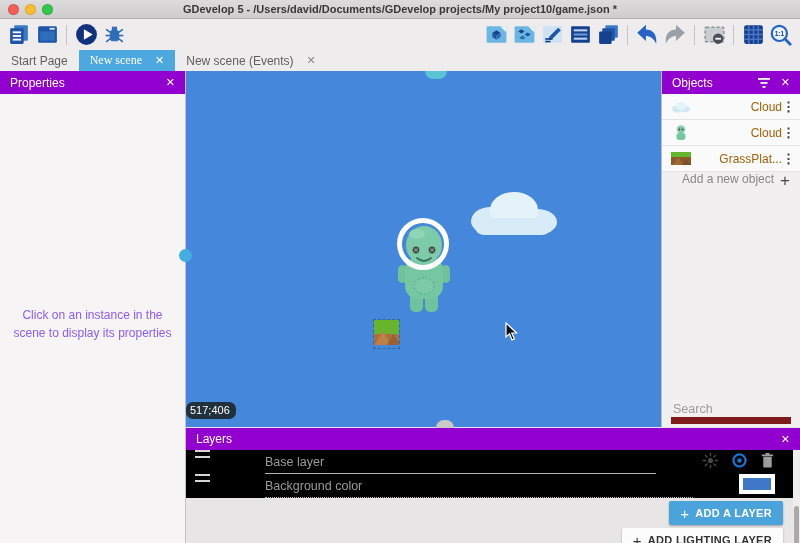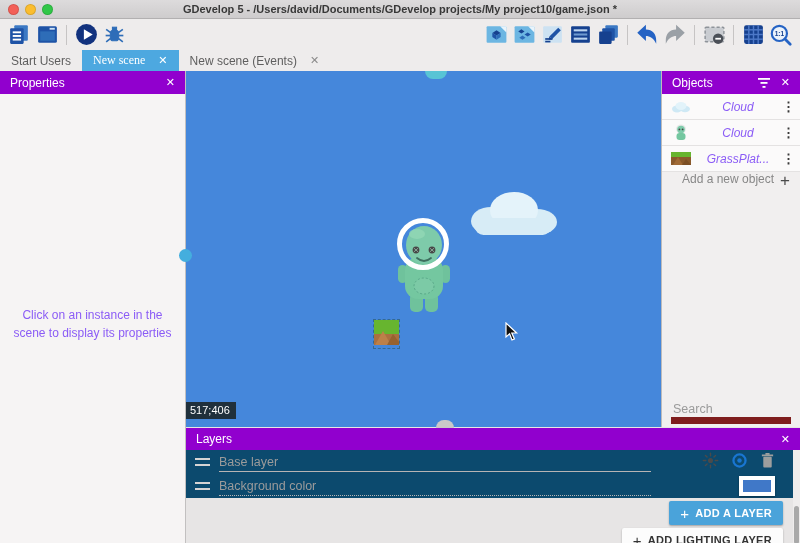--- a/index.html
+++ b/index.html
@@ -49,50 +49,50 @@
   #canvas{position:absolute;left:186px;top:71px;width:475px;height:356px;background:#4587db;overflow:hidden;}
   .canvas-notch{position:absolute;left:239px;top:0;width:22px;height:8px;background:#58c4d5;
     border-radius:0 0 11px 11px;}
   .cloud{position:absolute;left:277px;top:114px;}
   .sel-ring{position:absolute;left:211px;top:147px;width:52px;height:52px;border:5px solid #ffffff;
     border-radius:50%;}
   .player{position:absolute;left:212px;top:152px;}
   .grass{position:absolute;left:188px;top:249px;outline:1px dashed rgba(20,50,15,.35);}
   .cursor{position:absolute;left:319px;top:251px;}
   .coord{position:absolute;left:0;top:331px;height:17px;background:#20303c;color:#fff;
-    font-size:11px;line-height:17px;padding:0 6px 0 4px;}
+    font-size:11px;line-height:17px;padding:0 6px 0 4px;border-radius:7px;}
 
   
   .divider-dot{position:absolute;left:179px;top:249px;width:13px;height:13px;border-radius:50%;
     background:#44aede;z-index:6;}
   .layers-notch{position:absolute;left:436px;top:420px;width:18px;height:8px;background:#cbc8c8;
     border-radius:9px 9px 0 0;z-index:6;}
 
   
   #objects{position:absolute;left:661px;top:71px;width:139px;height:356px;background:#f1efef;
     border-left:1px solid #bdbbbb;}
   .obj-row{height:26px;display:flex;align-items:center;background:#fbfafa;
     border-bottom:1px solid #e4e2e2;padding:0 6px;}
   .obj-thumb{width:26px;display:flex;justify-content:center;align-items:center;}
-  .obj-name{flex:1;text-align:center;color:#8b5cf6;font-size:12px;overflow:hidden;white-space:nowrap;font-style:italic;}
+  .obj-name{flex:1;text-align:right;color:#a16207;font-size:12px;overflow:hidden;white-space:nowrap;}
   .kebab{color:#3a3a3a;font-weight:700;font-size:13px;width:12px;text-align:center;line-height:13px;}
   .add-row{height:27px;display:flex;align-items:flex-start;padding:0 10px 0 14px;color:#878787;}
   .add-row .lbl{flex:1;text-align:center;font-size:12px;}
   .add-row .plus{font-size:17px;color:#4a4a4a;line-height:17px;}
   .search-row{position:absolute;left:9px;right:9px;bottom:3px;height:24px;
     border-bottom:7px solid #7f1d1d;display:flex;align-items:center;}
   .search-input{flex:1;border:none;background:transparent;outline:none;font-size:12.5px;color:#333;
     font-family:"Liberation Sans",sans-serif;}
   .search-input::placeholder{color:#9b9b9b;}
 
   
   #layers{position:absolute;left:186px;top:427px;width:614px;height:116px;background:#fdfcfc;
     border-top:1px solid #e7e5e5;}
   #layers .panel-header{height:22px;}
-  .layer-row{height:24px;display:flex;align-items:center;padding:0 9px;background:#0c4a6e;}
+  .layer-row{height:24px;display:flex;padding:0 9px;background:#000000;gap:46px;}
   .draghandle{width:15px;height:8px;border-top:2px solid #d6d4d4;border-bottom:2px solid #d6d4d4;
     margin-right:9px;flex:0 0 auto;}
   .layer-name{width:432px;border:none;outline:none;background:transparent;color:#9b9b9b;
     font-size:12.5px;padding:3px 0 2px;font-family:"Liberation Sans",sans-serif;}
   .u-solid{border-bottom:1px solid #b6b4b4;}
   .u-dotted{border-bottom:1px dotted #b6b4b4;}
   .layer-icons{margin-left:auto;display:flex;align-items:center;gap:11px;padding-right:16px;}
   .swatch-card{margin-left:auto;margin-right:16px;width:36px;height:20px;background:#fff;
     box-shadow:0 1px 2px rgba(0,0,0,.35);display:flex;align-items:center;justify-content:center;}
   .swatch{width:28px;height:12px;background:#4078c8;}
@@ -235,21 +235,21 @@
       <svg width="26" height="26" viewBox="0 0 24 24">
           <circle cx="10.5" cy="10.5" r="7" fill="#eaf2fb" stroke="#2563c4" stroke-width="2"></circle>
           <line x1="15.7" y1="15.7" x2="20.5" y2="20.5" stroke="#2563c4" stroke-width="2.6" stroke-linecap="round"></line>
           <text x="10.5" y="13" text-anchor="middle" font-size="6" font-weight="bold" fill="#16418f" font-family="Liberation Sans, sans-serif">1:1</text>
         </svg>
     </span>
   </div>
 
   <div class="tabbar">
     <div class="tab">
-      <span>Start Users</span>
+      <span>Start Page</span>
     </div>
     <div class="tab active">
       <span>New scene</span>
       <span class="x">✕</span>
     </div>
     <div class="tab">
       <span>New scene (Events)</span>
       <span class="x">✕</span>
     </div>
   </div>

